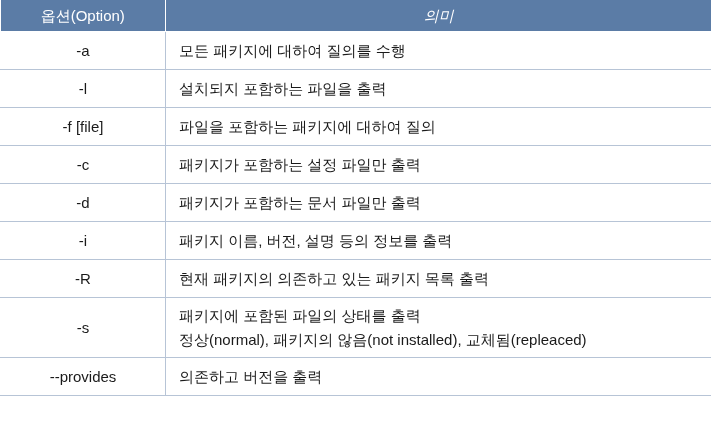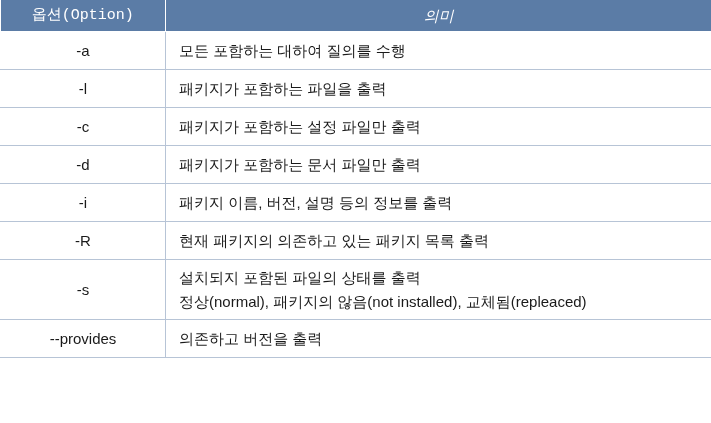--- a/index.html
+++ b/index.html
@@ -28,21 +28,20 @@
     font-weight: normal;
     height: 31px;
     line-height: 31px;
     text-align: center;
     border: 1px solid #ffffff;
     border-top: none;
     padding: 0;
   }
   #options-table thead th.th-option {
     border-left: none;
-    font-family: Liberation Mono, monospace;
   }
   #options-table thead th.th-meaning {
     border-right: none;
     font-style: italic;
   }
 
   #options-table tbody td {
     font-size: 15px;
     color: #1a1a1a;
     border-bottom: 1px solid #b7c4d6;
@@ -88,27 +87,33 @@
   <thead>
     <tr>
       <th class="th-option">옵션(Option)</th>
       <th class="th-meaning">의미</th>
     </tr>
   </thead>
   <tbody>
       <tr class="row-normal">
         <td class="cell-option">-a</td>
         <td class="cell-meaning">
-          <span class="meaning-single">모든 포함하는 대하여 질의를 수행</span>
+          <span class="meaning-single">모든 패키지에 대하여 질의를 수행</span>
         </td>
       </tr>
       <tr class="row-normal">
         <td class="cell-option">-l</td>
         <td class="cell-meaning">
-          <span class="meaning-single">패키지가 포함하는 파일을 출력</span>
+          <span class="meaning-single">설치되지 포함하는 파일을 출력</span>
+        </td>
+      </tr>
+      <tr class="row-normal">
+        <td class="cell-option">-f [file]</td>
+        <td class="cell-meaning">
+          <span class="meaning-single">파일을 포함하는 패키지에 대하여 질의</span>
         </td>
       </tr>
       <tr class="row-normal">
         <td class="cell-option">-c</td>
         <td class="cell-meaning">
           <span class="meaning-single">패키지가 포함하는 설정 파일만 출력</span>
         </td>
       </tr>
       <tr class="row-normal">
         <td class="cell-option">-d</td>
@@ -124,21 +129,21 @@
       </tr>
       <tr class="row-normal">
         <td class="cell-option">-R</td>
         <td class="cell-meaning">
           <span class="meaning-single">현재 패키지의 의존하고 있는 패키지 목록 출력</span>
         </td>
       </tr>
       <tr class="row-tall">
         <td class="cell-option">-s</td>
         <td class="cell-meaning">
-          <span class="meaning-line">설치되지 포함된 파일의 상태를 출력</span>
+          <span class="meaning-line">패키지에 포함된 파일의 상태를 출력</span>
           <span class="meaning-line">정상(normal), 패키지의 않음(not installed), 교체됨(repleaced)</span>
         </td>
       </tr>
       <tr class="row-normal">
         <td class="cell-option">--provides</td>
         <td class="cell-meaning">
           <span class="meaning-single">의존하고 버전을 출력</span>
         </td>
       </tr>
     </tbody>

